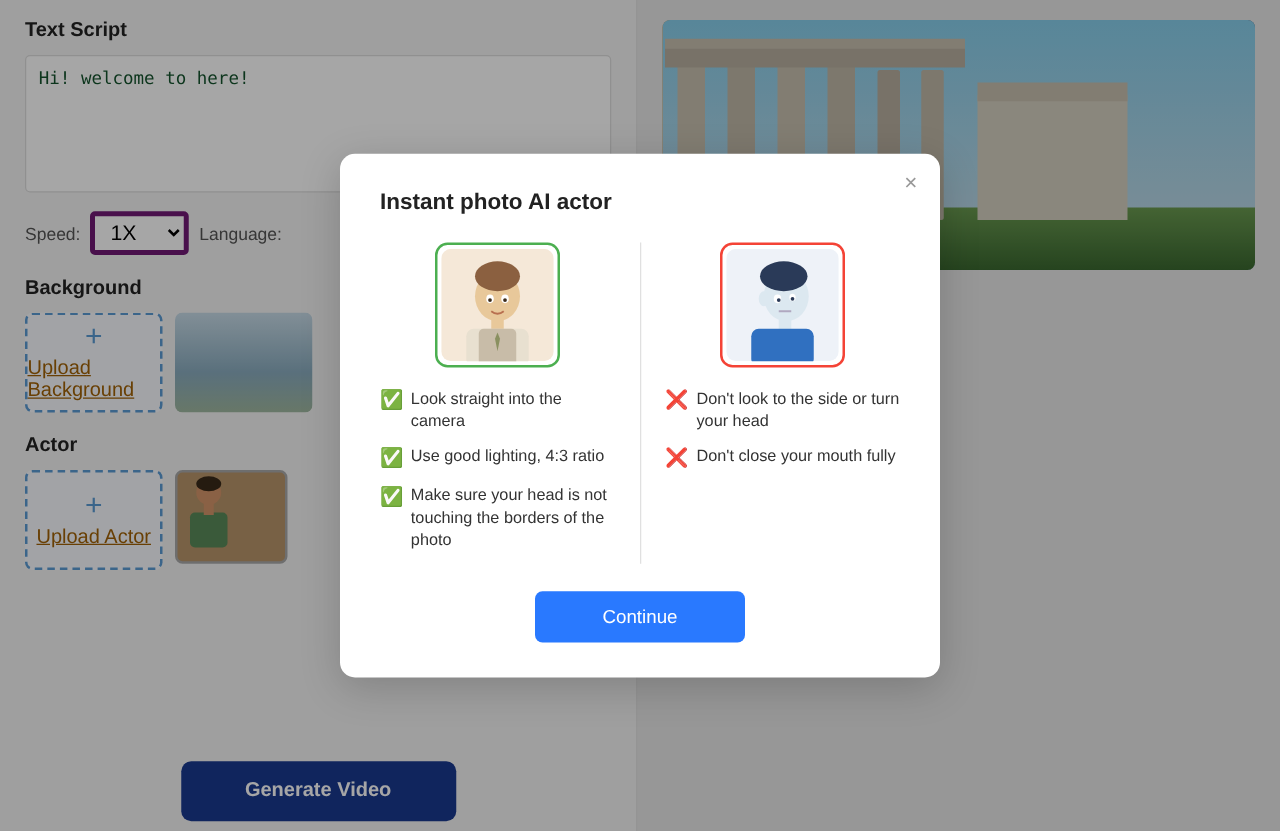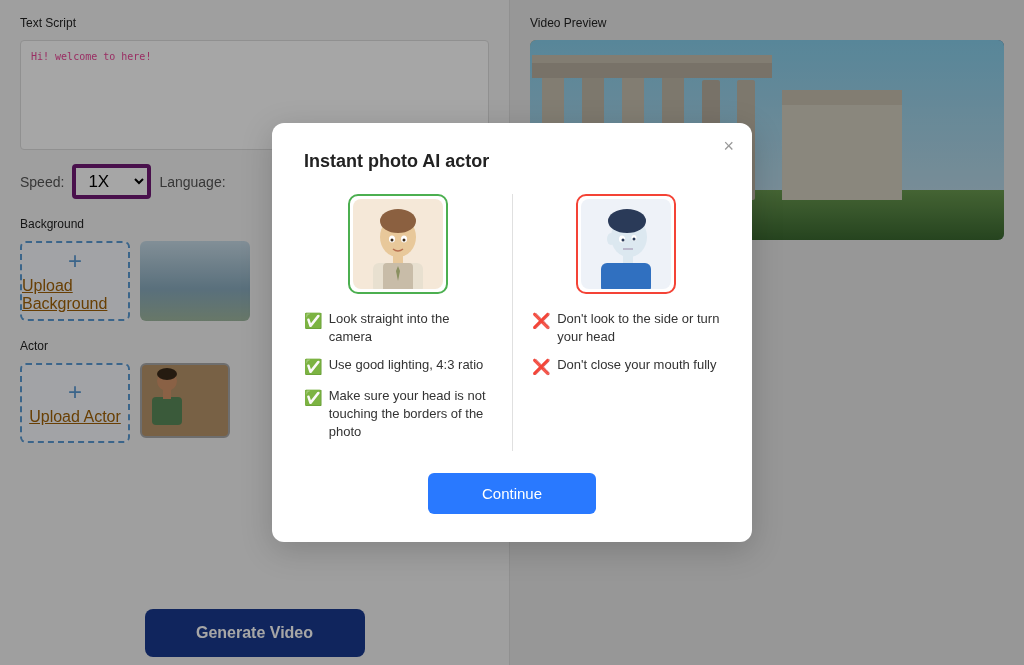--- a/index.html
+++ b/index.html
@@ -22,35 +22,35 @@
     
     .left-panel {
       width: 510px;
       background: #f5f5f5;
       padding: 16px 20px;
       border-right: 1px solid #ddd;
       position: relative;
     }
 
     .section-title {
-      font-size: 12px;
-      font-weight: 400;
+      font-size: 16px;
+      font-weight: 700;
       color: #222;
       margin-bottom: 10px;
     }
 
     .text-script-area {
       width: 100%;
       height: 110px;
       border: 1px solid #ddd;
       background: #fff;
       border-radius: 4px;
       padding: 10px;
-      font-size: 10px;
-      color: #ec4899;
+      font-size: 14px;
+      color: #14532d;
       resize: none;
       outline: none;
     }
 
     .controls-row {
       display: flex;
       align-items: center;
       margin-top: 10px;
       gap: 8px;
     }
@@ -338,21 +338,20 @@
             <rect x="21" y="24" width="8" height="10" fill="#d4956a"></rect>
           </svg>
         </div>
       </div>
     </div>
 
     <button class="generate-btn">Generate Video</button>
   </div>
 
   <div class="right-panel">
-    <div class="section-title">Video Preview</div>
     <div class="video-preview-img">
       
       <svg width="100%" height="100%" viewBox="0 0 490 200" preserveAspectRatio="xMidYMid slice">
         <defs>
           <linearGradient id="skyGrad" x1="0" y1="0" x2="0" y2="1">
             <stop offset="0%" stop-color="#87ceeb"></stop>
             <stop offset="100%" stop-color="#c8dce8"></stop>
           </linearGradient>
           <linearGradient id="grassGrad" x1="0" y1="0" x2="0" y2="1">
             <stop offset="0%" stop-color="#6a9a50"></stop>

